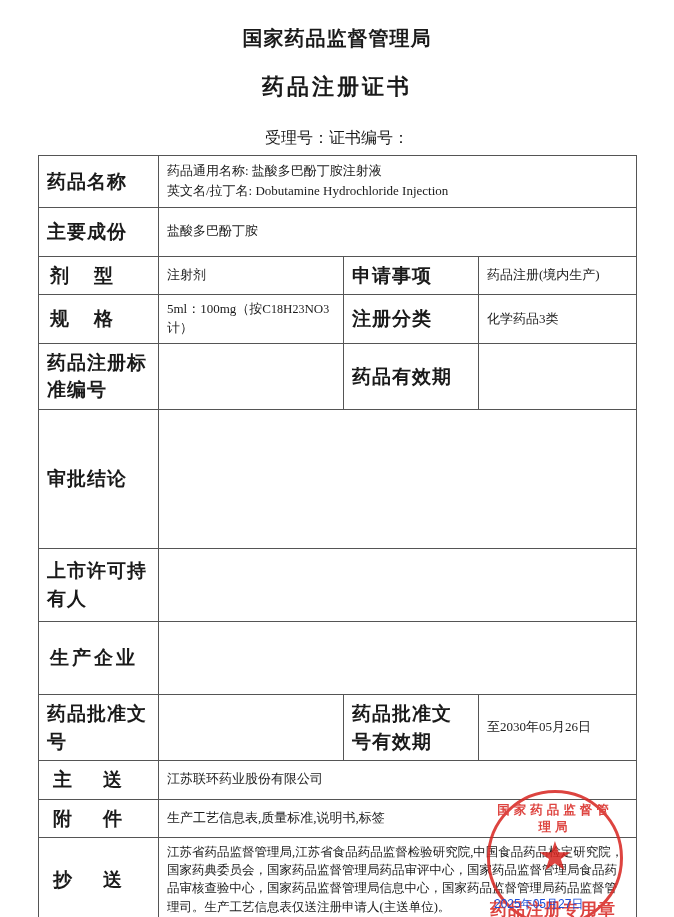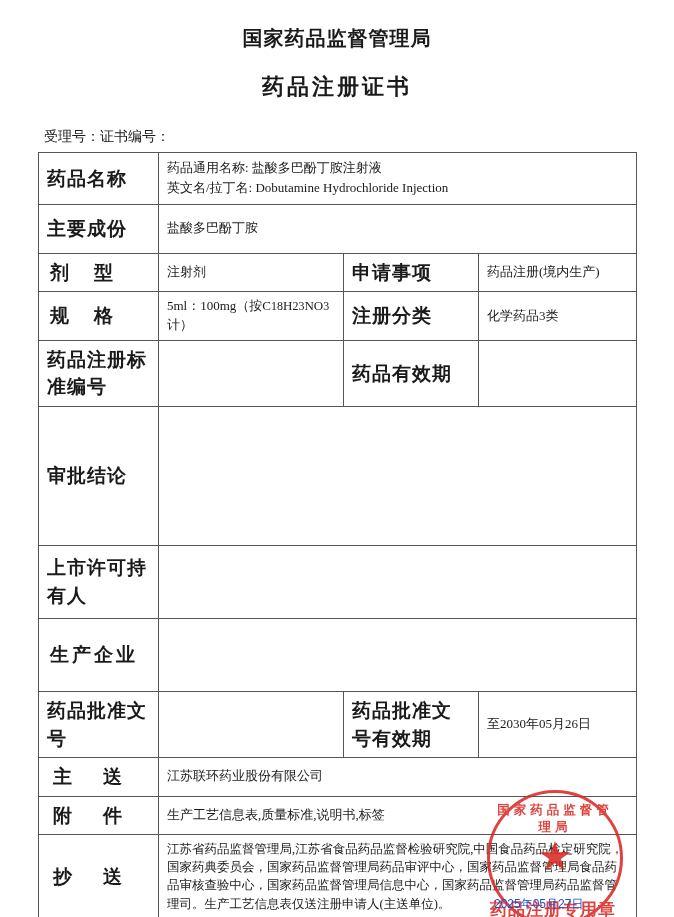--- a/index.html
+++ b/index.html
@@ -33,22 +33,22 @@
   .doc-title {
     text-align: center;
     font-size: 22px;
     font-weight: bold;
     letter-spacing: 3px;
     margin-top: 20px;
     font-family: "Liberation Sans", sans-serif;
   }
   .meta-row {
     display: flex;
-    justify-content: flex-start;
-    font-size: 14px;
+    justify-content: center;
+    font-size: 16px;
     margin-top: 26px;
     margin-bottom: 6px;
     padding: 0 6px;
   }
   .meta-left, .meta-right {
     white-space: nowrap;
   }
   table.cert {
     width: 100%;
     border-collapse: collapse;

